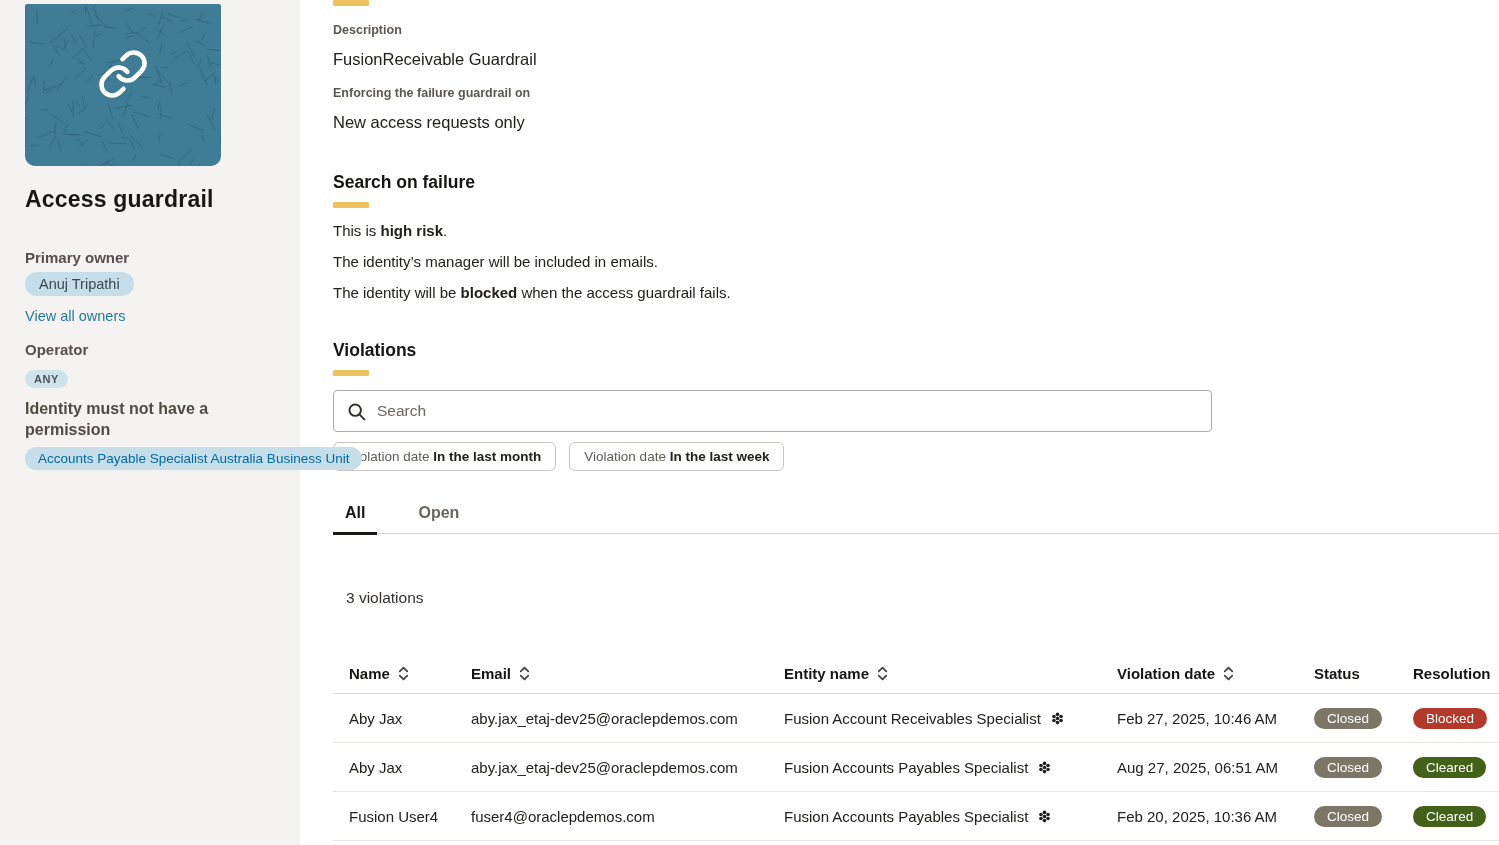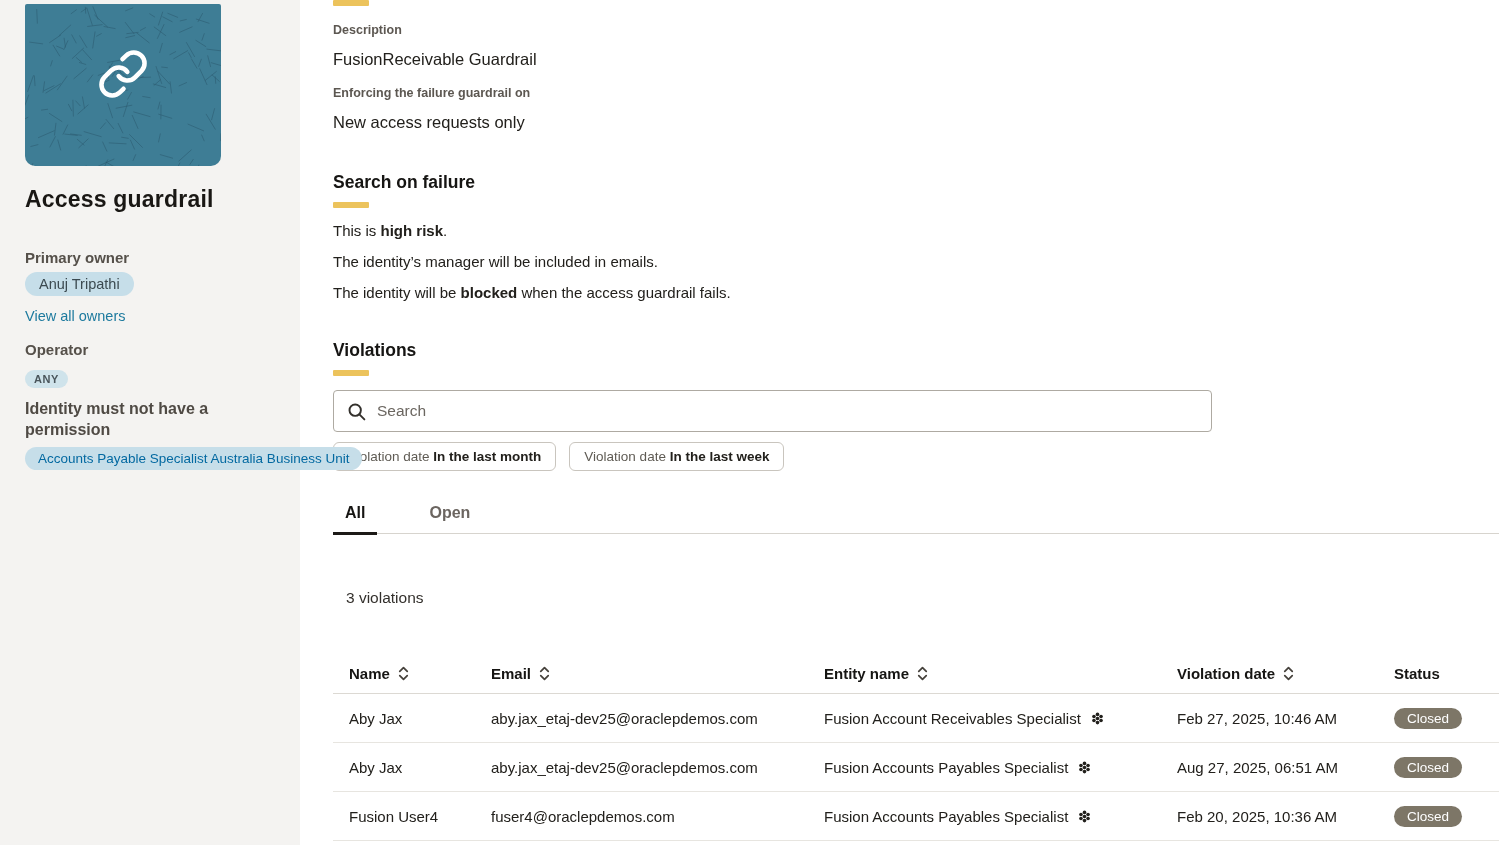--- a/index.html
+++ b/index.html
@@ -47,33 +47,33 @@
                      font-family:"Liberation Sans", sans-serif; color:#22201c;
                      margin-left:10px; background:transparent; }
   .searchbox input::placeholder { color:#6b6660; }
 
   .filters { margin-top:10px; display:flex; gap:13px; }
   .filter-chip { border:1px solid #c9c5be; border-radius:6px; background:#fff;
                  padding:6px 14px; font-size:13.5px; color:#5f5b54; cursor:pointer;
                  white-space:nowrap; }
   .filter-chip b { color:#22201c; font-weight:700; }
 
-  .tabs { margin-top:29px; position:relative; display:flex; gap:40px;
+  .tabs { margin-top:29px; position:relative; display:flex; gap:29px;
           border-bottom:1px solid #d7d4ce; }
   .tab { font-size:16px; padding:4px 12px 11px 12px; cursor:pointer; position:relative;
          color:#6b6560; font-weight:600; }
   .tab.active { color:#161513; font-weight:700; }
   .tab.active::after { content:""; position:absolute; left:0; right:0; bottom:-2px;
                        height:3px; background:#1c1a17; }
 
   .count { margin-top:55px; margin-left:13px; font-size:15.5px; color:#33302c; }
 
   .table { margin-top:47px; }
   .trow { display:grid; grid-template-columns:122px 313px 333px 197px 99px 1fr;
-          align-items:center; padding-left:16px;gap:20px; }
+          align-items:center; padding-left:16px; }
   .thead { height:40px; border-bottom:1px solid #dcd9d3; }
   .thead .cell { font-size:15px; font-weight:700; color:#161513; display:flex;
                  align-items:center; gap:7px; }
   .sort { display:inline-flex; cursor:pointer; }
   .tbody .trow { height:49px; border-bottom:1px solid #e7e5e0; font-size:15px;
                  color:#22201c; cursor:pointer; }
   .cell-entity { display:flex; align-items:center; gap:9px; }
   .pill { display:inline-block; color:#fff; font-size:13.5px; border-radius:13px;
           padding:3px 13px; }
 </style>

